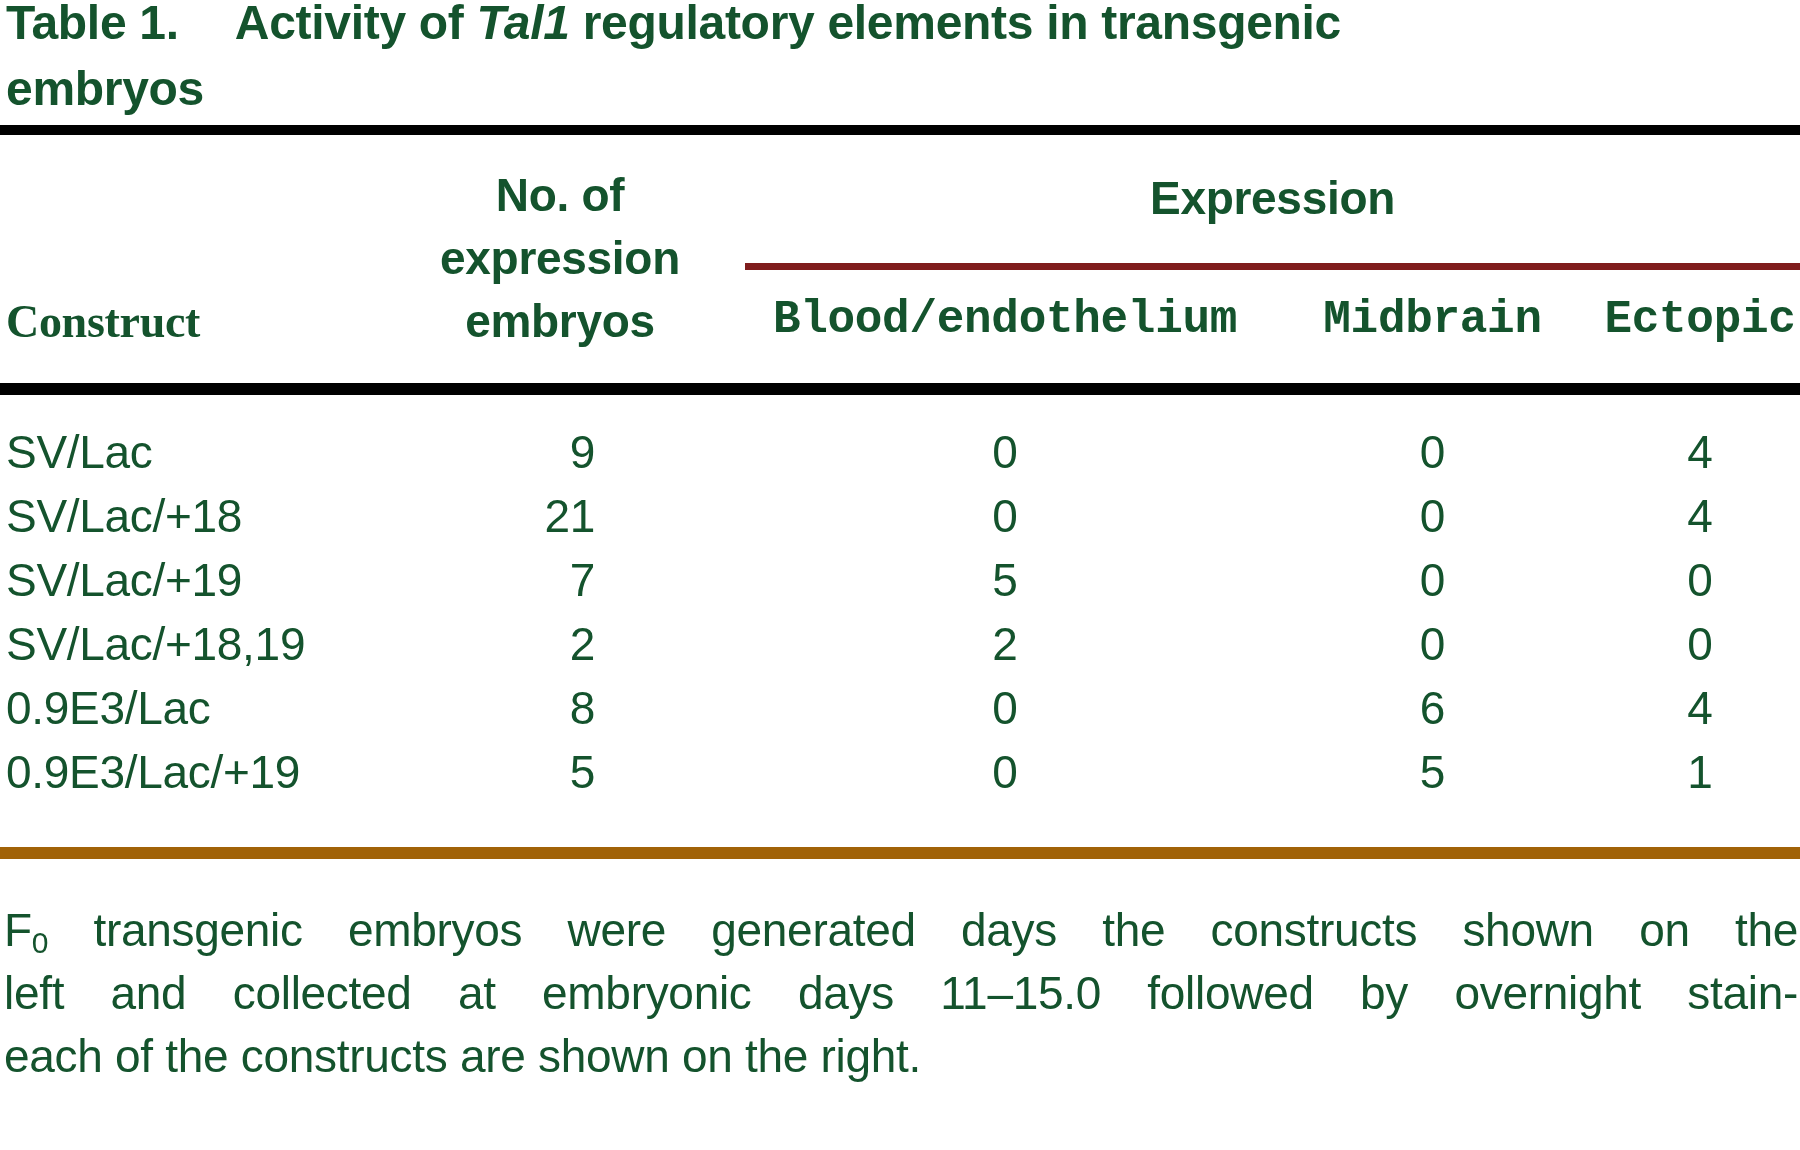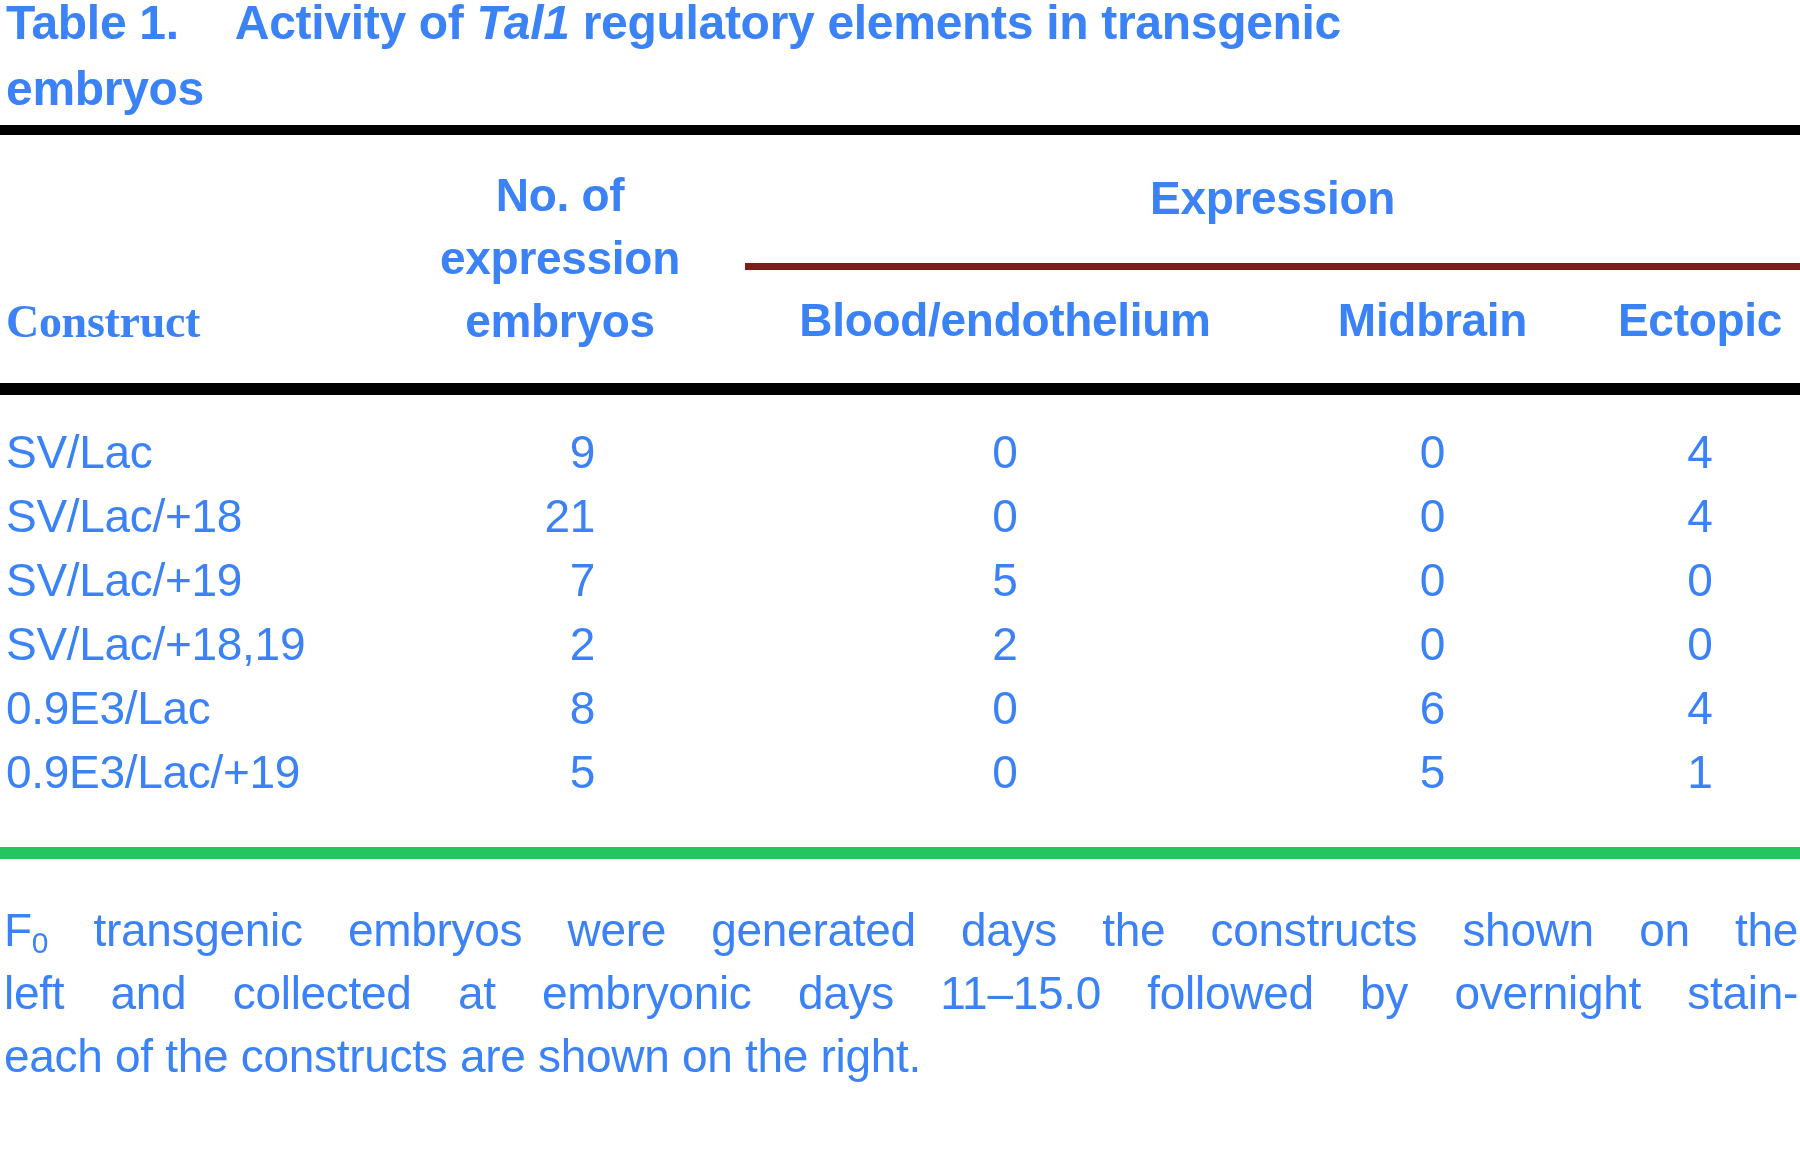--- a/index.html
+++ b/index.html
@@ -5,21 +5,21 @@
   html, body {
     margin: 0;
     padding: 0;
     background: #ffffff;
   }
   .page {
     position: relative;
     width: 1800px;
     height: 1150px;
     background: #ffffff;
-    color: #3b82f6;
+    color: #14532d;
     font-family: "Liberation Sans", sans-serif;
     letter-spacing: -0.3px;
     overflow: hidden;
   }
   .italic { font-style: italic; }
 
   
   .title {
     width: 1600px;
     margin: -10px 0 0 0;
@@ -38,21 +38,21 @@
     table-layout: fixed;
     border-top: 10px solid #000000;
   }
   col.c1 { width: 375px; }
   col.c2 { width: 370px; }
   col.c3 { width: 520px; }
   col.c4 { width: 335px; }
   col.c5 { width: 200px; }
 
   thead { border-bottom: 12px solid #000000; }
-  tbody { border-bottom: 12px solid #22c55e; }
+  tbody { border-bottom: 12px solid #a16207; }
 
   th {
     font-weight: bold;
     font-size: 46px;
     line-height: 63px;
     padding: 0;
     vertical-align: bottom;
   }
   th.construct-h {
     text-align: left;
@@ -66,20 +66,21 @@
   th.expr-h {
     text-align: center;
     padding-top: 32px;
     padding-bottom: 33px;
     border-bottom: 7px solid #7f1d1d;
   }
   th.sub-h {
     text-align: center;
     padding-top: 19px;
     padding-bottom: 31px;
+    font-family: Liberation Mono, monospace;
   }
 
   td {
     font-size: 46px;
     line-height: 64px;
     font-weight: normal;
     padding: 0;
     vertical-align: middle;
   }
   tbody tr:first-child td { padding-top: 25px; }

